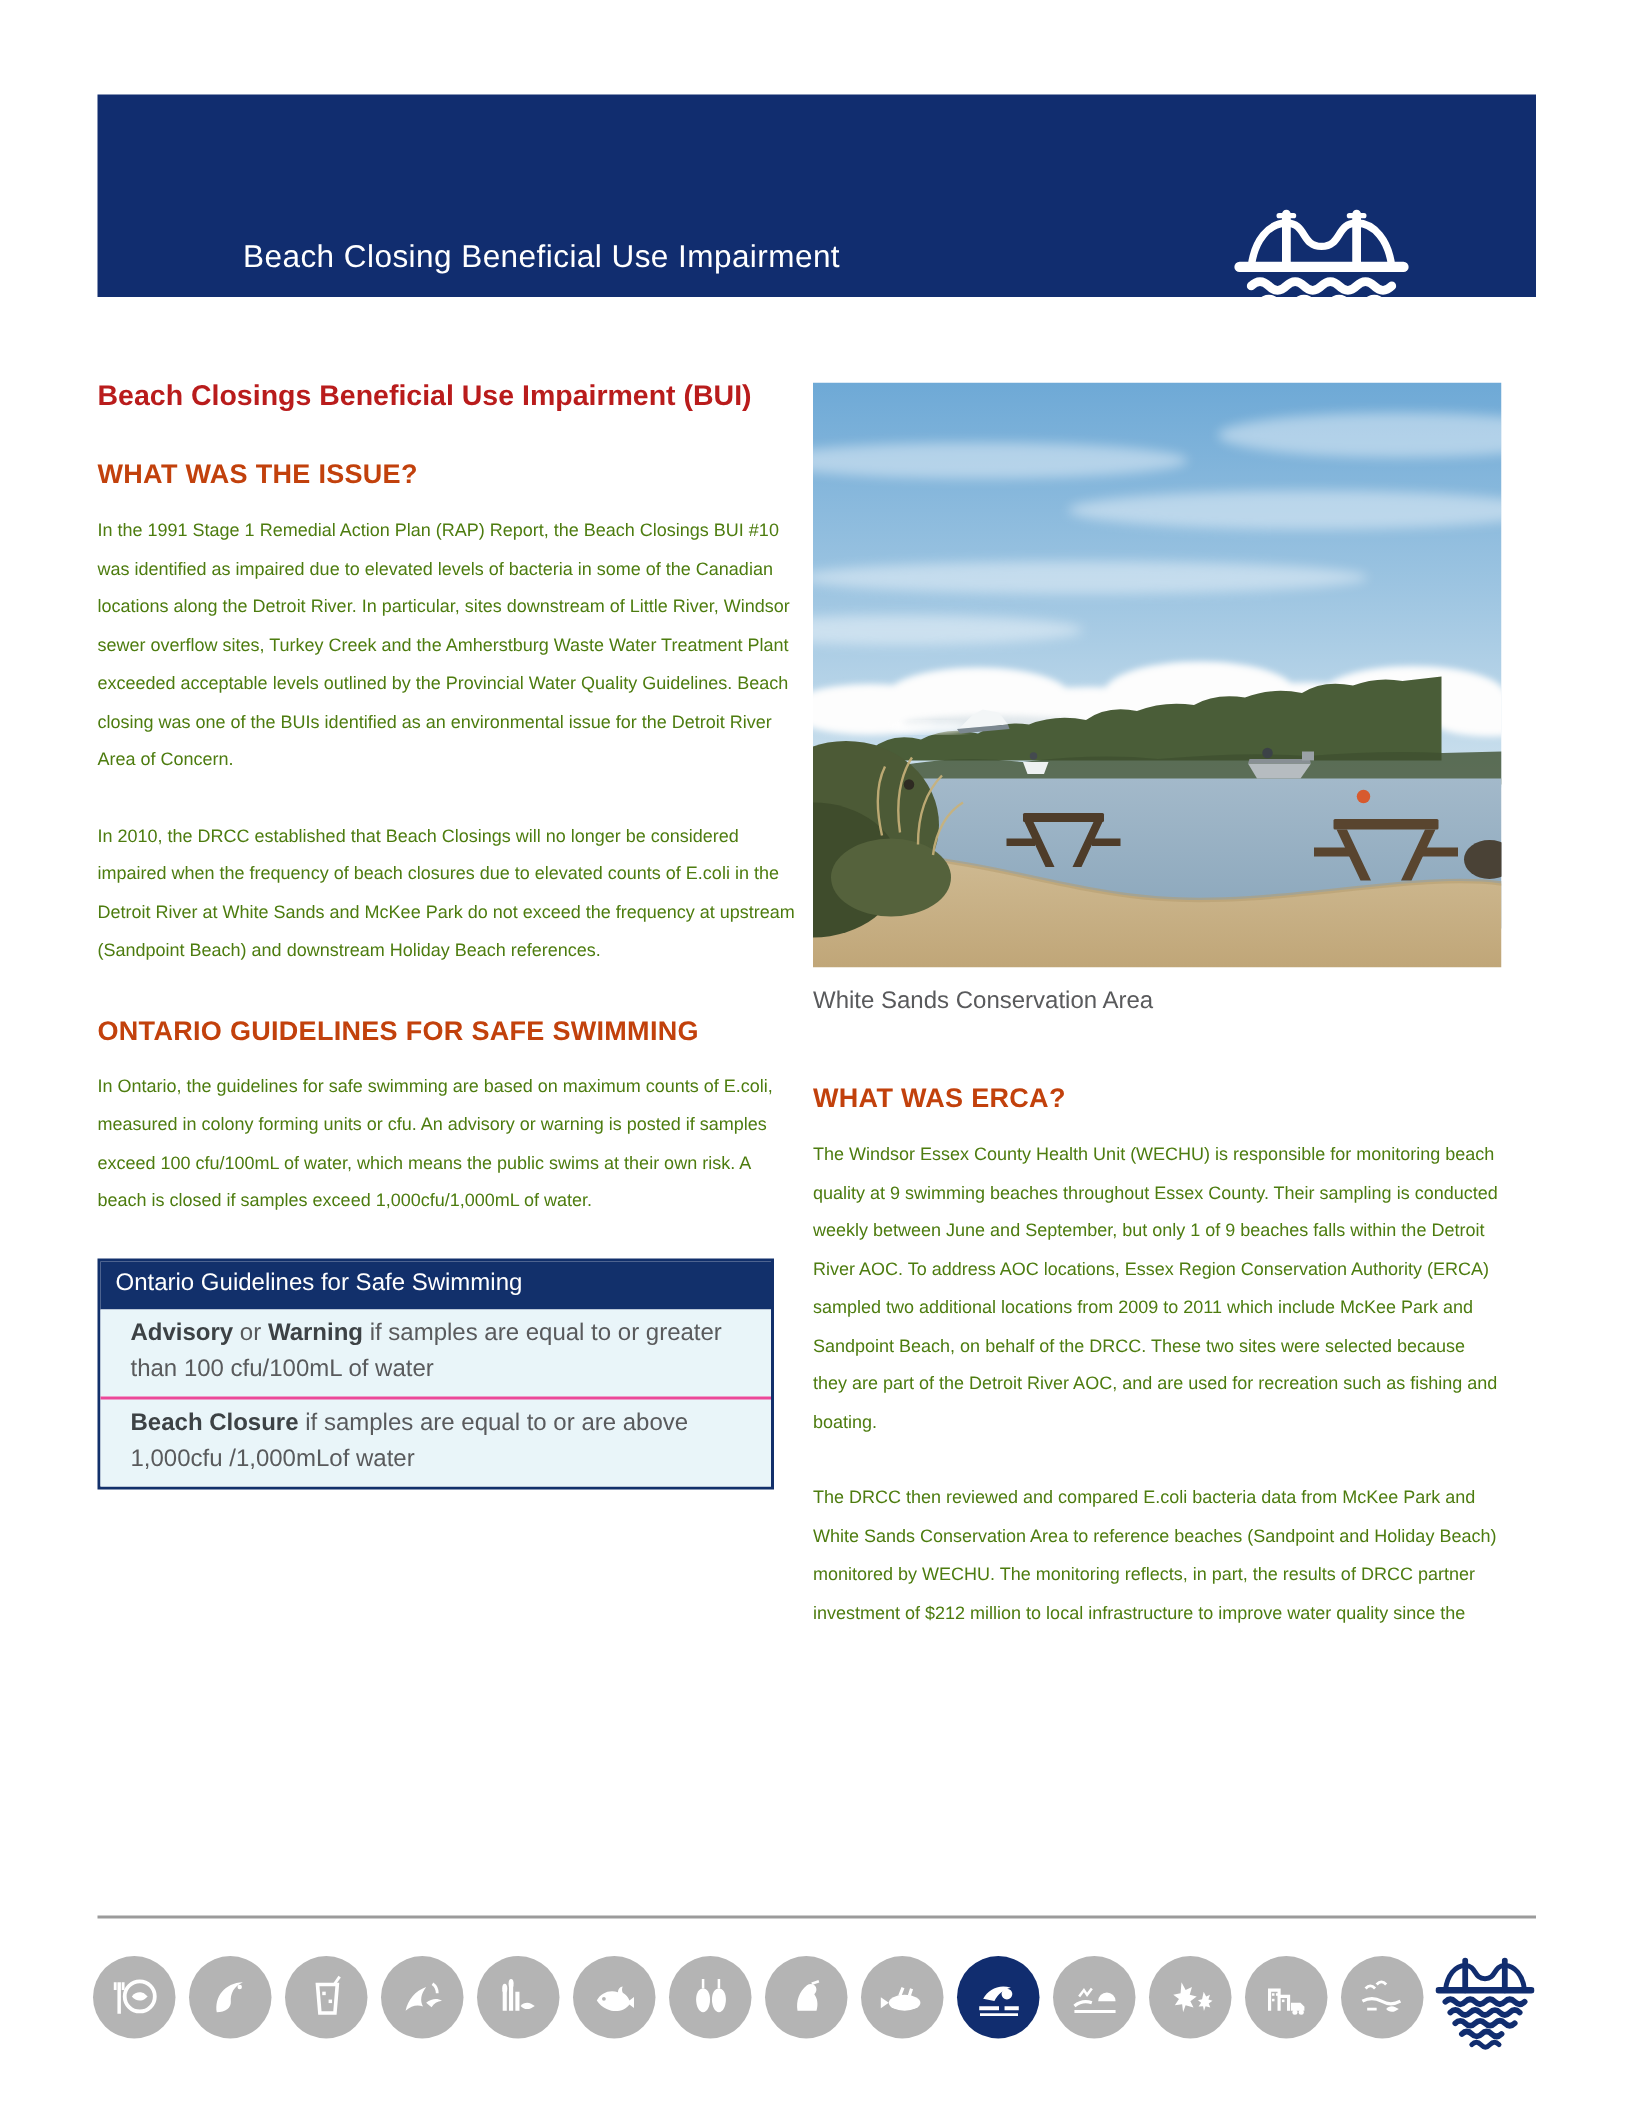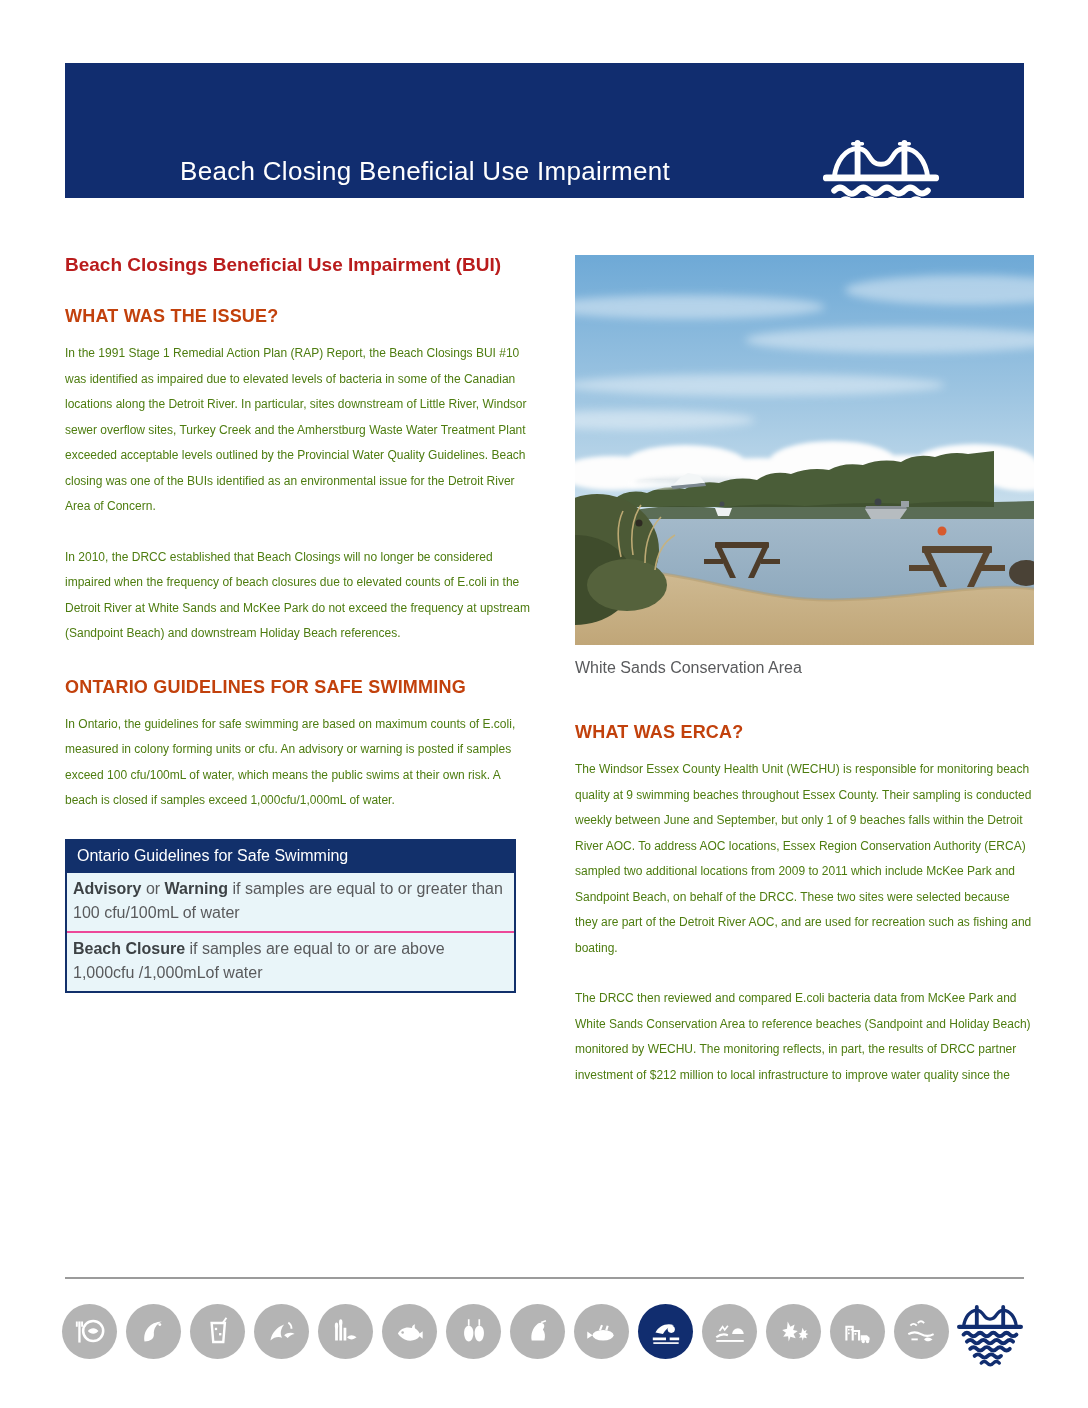--- a/index.html
+++ b/index.html
@@ -5,36 +5,36 @@
   html,body{margin:0;padding:0;}
   body{
     width:1088px;height:1408px;position:relative;background:#ffffff;
     font-family:"Liberation Sans", sans-serif;color:#595a5c;
     -webkit-font-smoothing:antialiased;
   }
   .abs{position:absolute;}
 
   
   .banner{left:65px;top:63px;width:959px;height:135px;background:#112d6f;}
-  .banner-title{left:115px;top:85px;width:760px;color:#ffffff;font-size:26px;
+  .banner-title{left:97px;top:85px;width:760px;color:#ffffff;font-size:21px;
     line-height:47px;font-weight:300;letter-spacing:.3px;}
   .banner-logo{right:84px;top:72px;width:118px;height:122px;color:#ffffff;}
 
   
   .col-left{left:65px;top:252px;width:466px;}
-  .col-right{left:575px;top:255px;width:459px;}
+  .col-right{left:542px;top:255px;width:459px;}
 
   .intro-h{font-size:19px;font-weight:600;color:#b91c1c;margin:0 0 26px 0;line-height:26px;}
   .sec-h{font-size:18px;font-weight:700;color:#c2410c;margin:0 0 13px 0;line-height:24px;letter-spacing:.2px;}
   p.body{font-size:12px;line-height:25.5px;color:#4d7c0f;margin:0 0 25px 0;}
 
   
   .gtable{width:447px;border:2px solid #12306b;margin-top:6px;}
   .gtable .thead{background:#12306b;color:#ffffff;font-size:16px;padding:4px 10px 6px 10px;line-height:22px;}
-  .gtable .trow{background:#e9f5f9;font-size:16px;line-height:24px;color:#595a5c;padding:4px 9px 6px 6px;}
+  .gtable .trow{background:#e9f5f9;font-size:16px;line-height:24px;color:#595a5c;padding:4px 9px 6px 20px;}
   .gtable .trow + .trow{border-top:2px solid #ec4899;}
   .gtable .b{font-weight:700;color:#3d4245;}
 
   
   .photo{width:459px;height:390px;display:block;}
   .caption{font-size:16px;color:#595a5c;margin:12px 0 0 0;line-height:22px;}
   .done-gap{height:41px;}
 
   
   .footer-rule{left:65px;top:1277px;width:959px;height:2px;background:#9b9b9b;}

